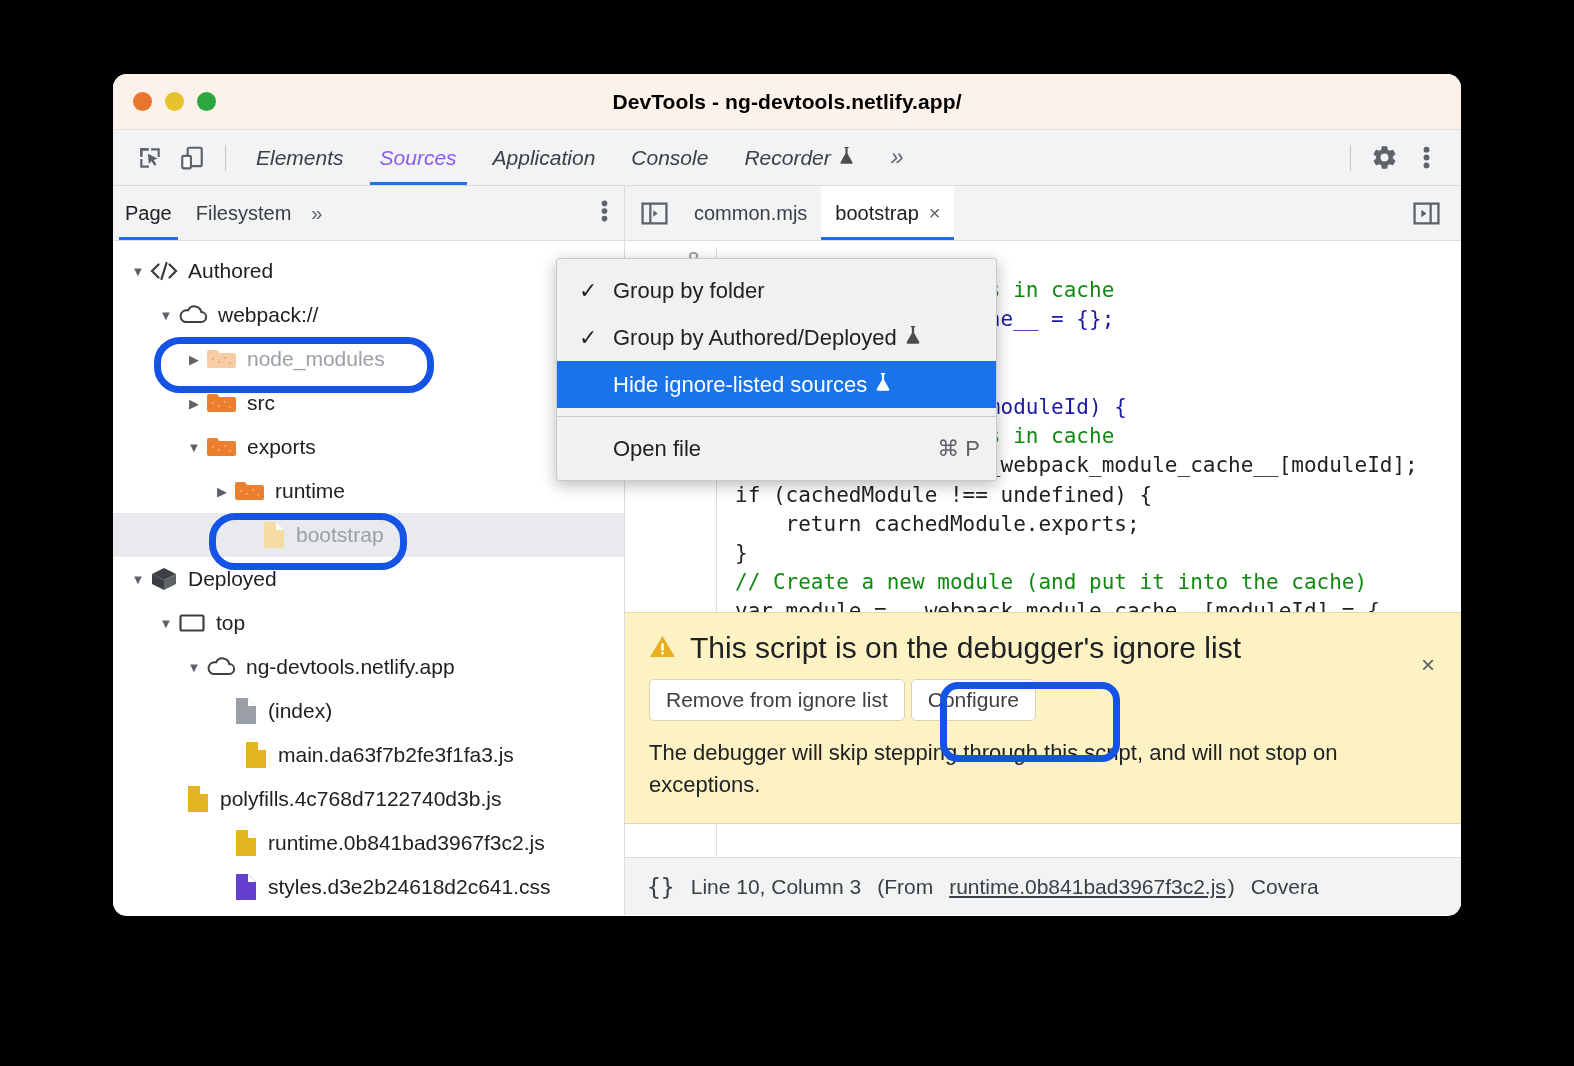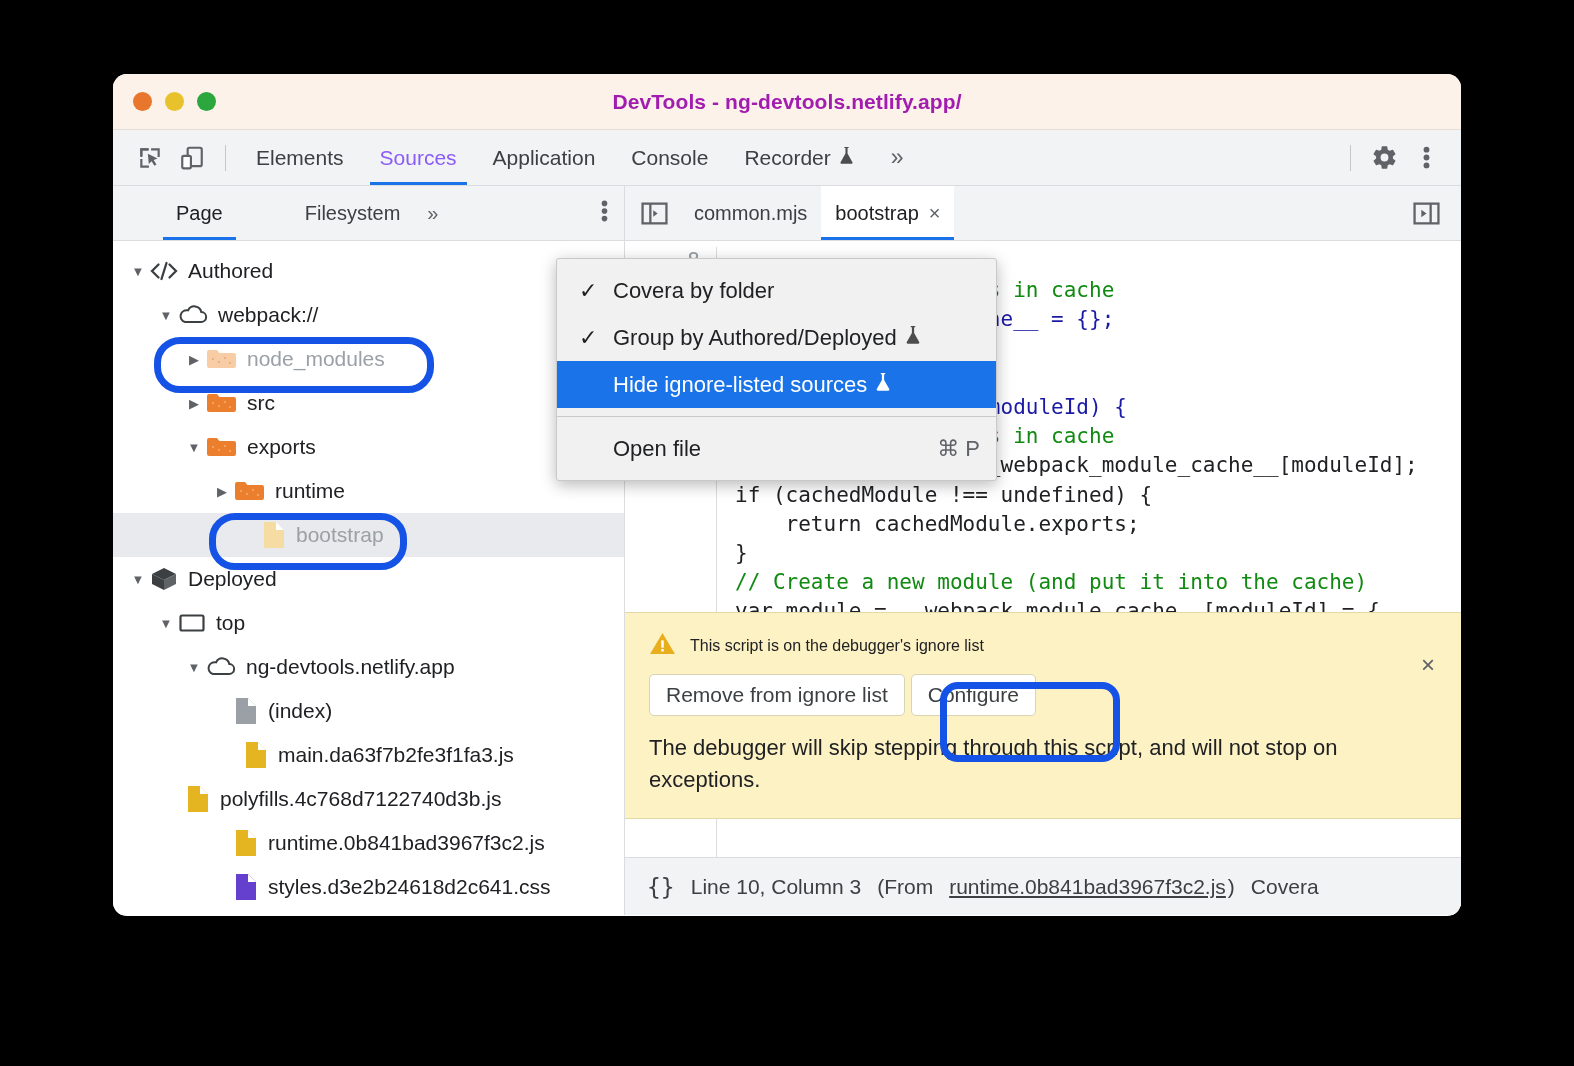--- a/index.html
+++ b/index.html
@@ -30,42 +30,42 @@
     position:relative;
     border-bottom:1px solid #e6ddd6;
   }
   .traffic { display:flex; gap:13px; margin-left:20px; }
   .dot { width:19px; height:19px; border-radius:50%; }
   .dot.red    { background:#e8762c; }
   .dot.yellow { background:#e8c22c; }
   .dot.green  { background:#2ba73e; }
   #window-title {
     position:absolute; left:0; right:0; text-align:center;
-    font-size:21px; font-weight:bold; color:#a21caf;
+    font-size:21px; font-weight:bold; color:#000000;
     letter-spacing:0.1px;
     pointer-events:none;
   }
 
   
   #main-toolbar {
     height:56px;
     background:#f1f3f4;
     display:flex; align-items:center;
     border-bottom:1px solid #dadce0;
     padding-left:16px;
   }
   .icon-btn {
     width:42px; height:42px;
     display:flex; align-items:center; justify-content:center;
     cursor:pointer;
   }
   .tb-sep {
     width:1px; height:26px; background:#c4c7c5; margin:0 12px;
   }
-  .panel-tabs { display:flex; align-items:center; height:100%; }
+  .panel-tabs { display:flex; align-items:center; height:100%;font-style:italic; }
   .panel-tab {
     padding:0 18px; height:100%;
     display:flex; align-items:center; justify-content:center;
     font-size:21px; color:#3c4043;
     cursor:pointer; position:relative;
     white-space:nowrap;
   }
   .panel-tab.selected { color:#8b5cf6; }
   .panel-tab.selected::after {
     content:""; position:absolute; left:8px; right:8px; bottom:0;
@@ -77,23 +77,23 @@
   }
 
   
   #sub-row { display:flex; height:55px; border-bottom:1px solid #dadce0; background:#f1f3f4; }
   #nav-tabbar {
     width:512px; display:flex; align-items:center;
     border-right:1px solid #dadce0;
     position:relative;
   }
   .nav-tab {
-    padding:0 19px; height:100%;
+    padding:0 12px; height:100%;
     display:flex; align-items:center;
-    font-size:20px; color:#3c4043; cursor:pointer; position:relative;margin-left:44px;
+    font-size:20px; color:#3c4043; cursor:pointer; position:relative;
   }
   .nav-tab.selected { color:#202124; }
   .nav-tab.selected::after {
     content:""; position:absolute; left:6px; right:6px; bottom:0;
     height:3px; background:#1a73e8;
   }
   .nav-more { padding:0 8px; font-size:20px; color:#5f6368; cursor:pointer; }
   .kebab { margin-left:auto; margin-right:16px; cursor:pointer; }
   #editor-tabbar { flex:1; display:flex; align-items:center; position:relative;text-align:right; }
   .tab-collapse { padding:0 12px 0 16px; display:flex; align-items:center; cursor:pointer; }
@@ -183,21 +183,21 @@
   
   #infobar {
     position:absolute; left:0; right:0; top:0;
     background:#fdf2c4;
     border-top:1px solid #e0d9a8;
     border-bottom:1px solid #e0d9a8;
     padding:18px 24px 22px 24px;
     z-index:20;
   }
   #infobar-head { display:flex; align-items:center; gap:14px; }
-  #infobar-title { font-size:16px; color:#202124; }
+  #infobar-title { font-size:30px; color:#202124; }
   #infobar-buttons { display:flex; gap:6px; margin-top:14px; }
   .ib-btn {
     background:#ffffff; border:1px solid #d8d4b4;
     border-radius:5px; padding:8px 16px;
     font-size:21px; color:#3c4043; cursor:pointer;
     font-family:"Liberation Sans", sans-serif;
     white-space:nowrap;
   }
   #infobar-detail { margin-top:16px; font-size:22px; color:#202124; line-height:1.45; max-width:790px; }
   #infobar-close {
@@ -582,21 +582,21 @@
         <span id="status-link">runtime.0b841bad3967f3c2.js</span>
         <span style="margin-left:-14px">)</span>
         <span>Covera</span>
       </div>
     </div>
   </div>
 
   <div id="context-menu">
     <div class="menu-item">
       <span class="menu-check">✓</span>
-      <span>Covera by folder</span>
+      <span>Group by folder</span>
     </div>
     <div class="menu-item">
       <span class="menu-check">✓</span>
       <span>Group by Authored/Deployed</span>
       <span class="flask">
         <svg width="18" height="20" viewBox="0 0 16 18">
           <path d="M6 1h4v1H9v5.2l4.6 8.1a1 1 0 01-.87 1.5H3.27a1 1 0 01-.87-1.5L7 7.2V2H6V1z" fill="#4d4d4d"></path>
         </svg>
       </span>
     </div>

